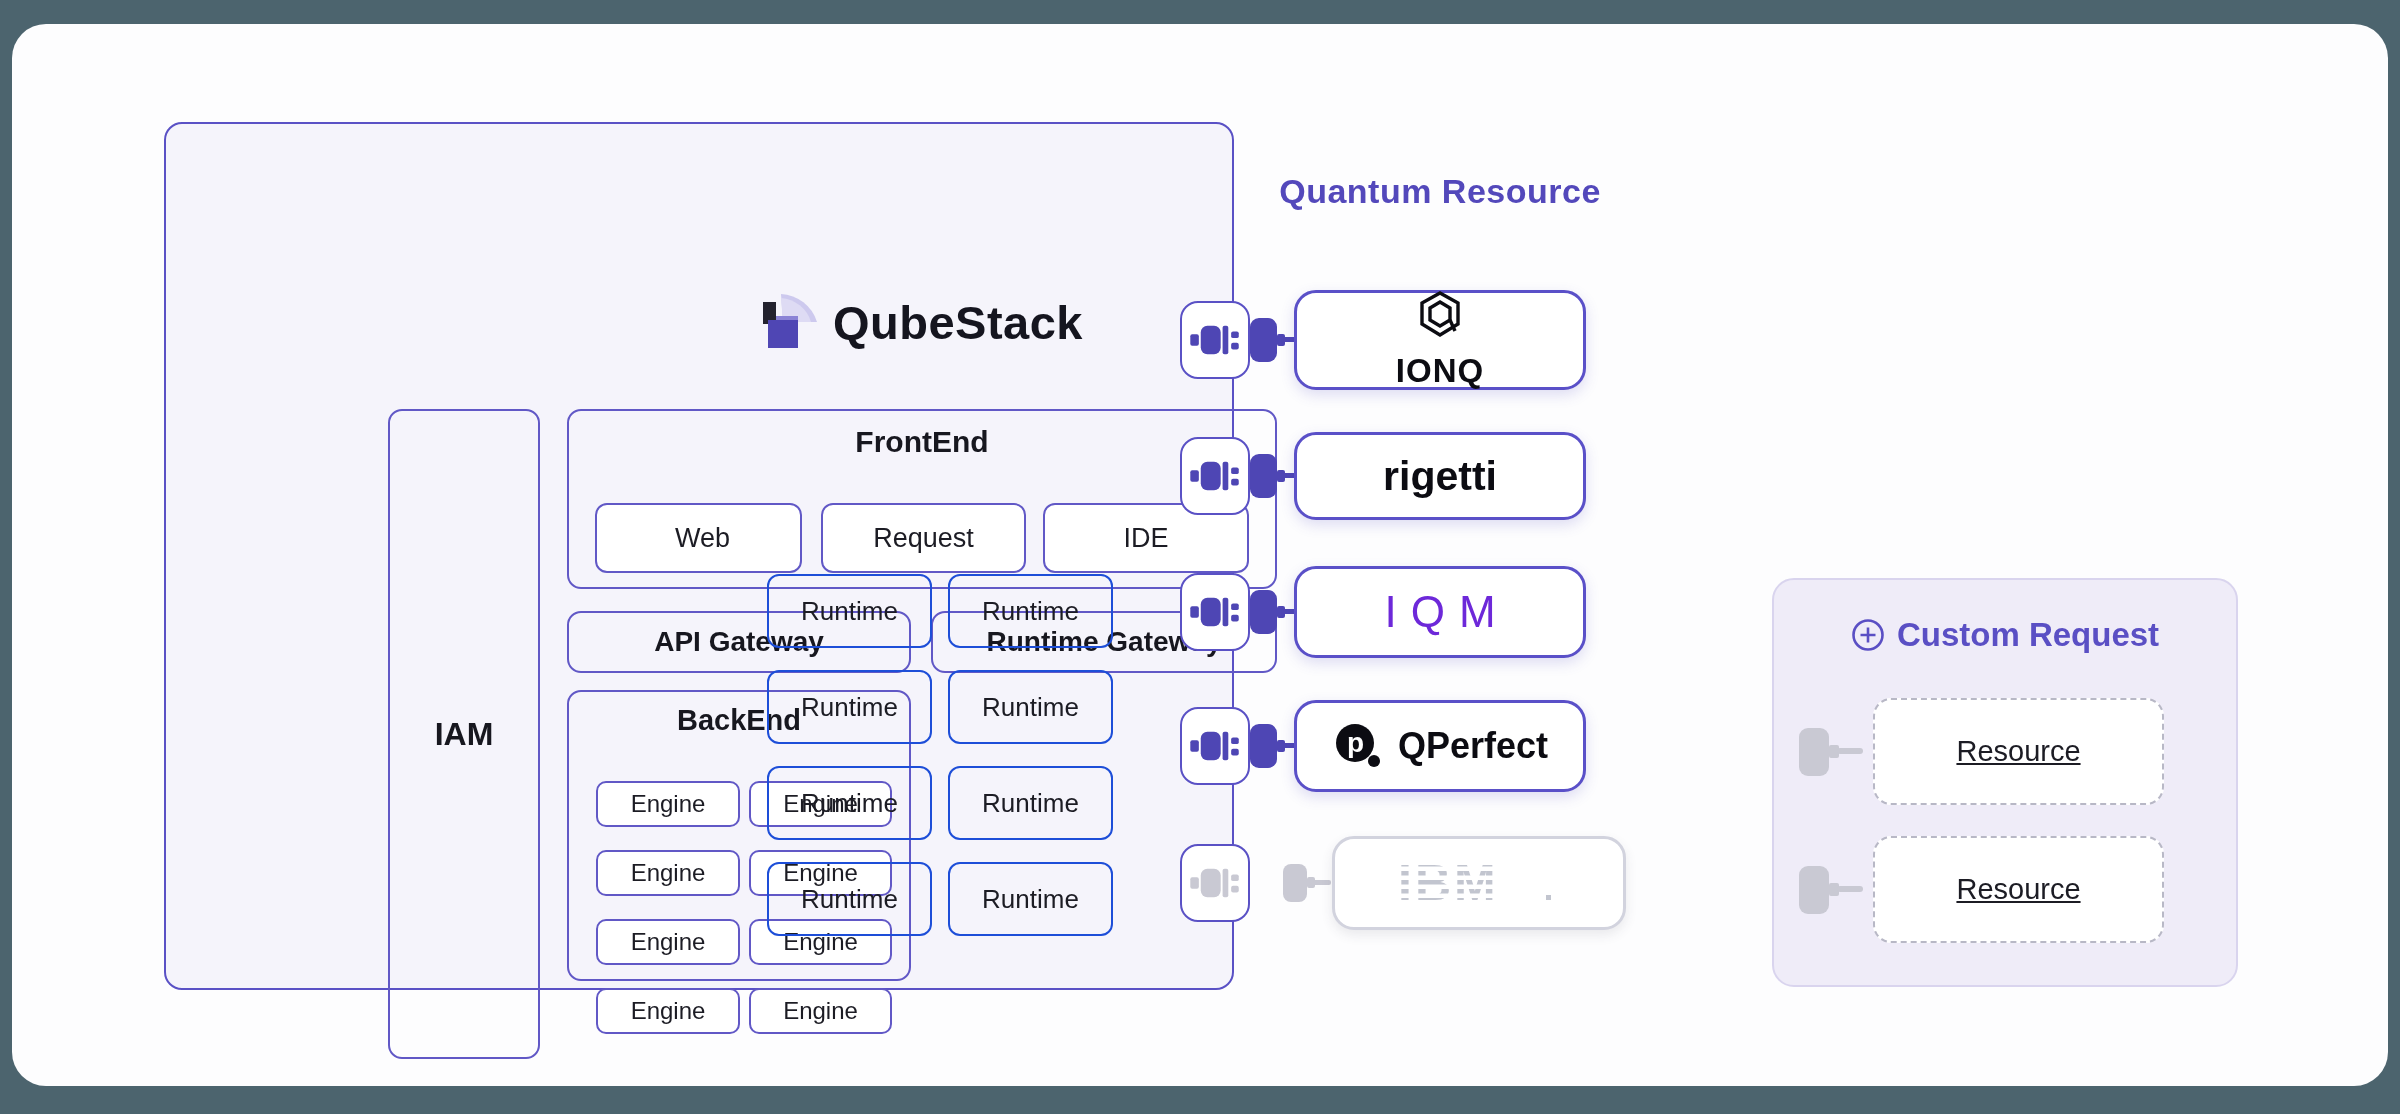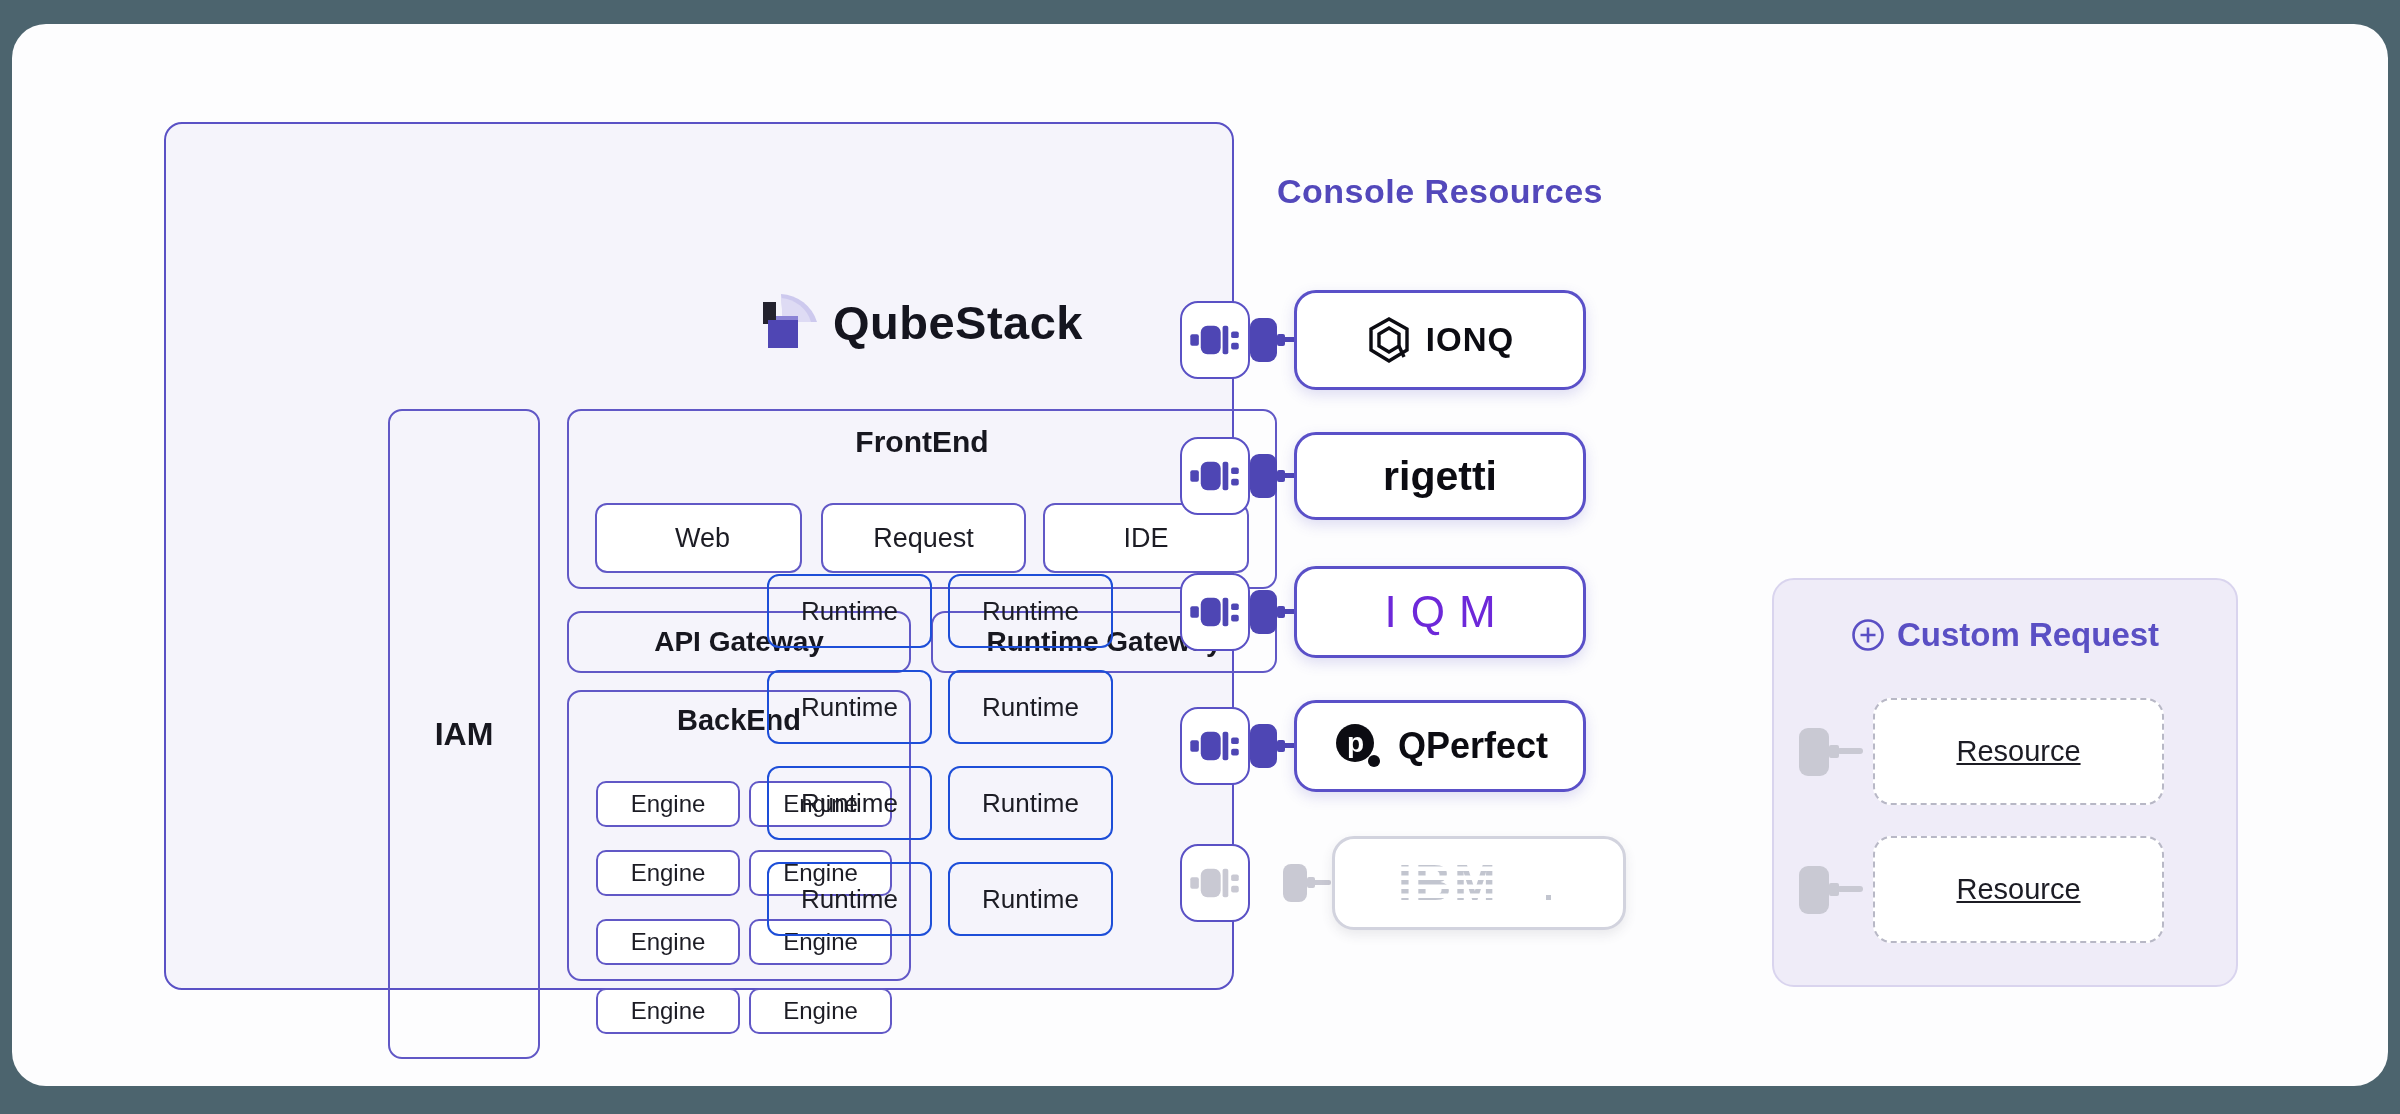--- a/index.html
+++ b/index.html
@@ -112,21 +112,21 @@
     <div class="runtime ctr plain-label" style="left:601px;top:450px;width:165px;">Runtime</div>
     <div class="runtime ctr plain-label" style="left:782px;top:450px;width:165px;">Runtime</div>
     <div class="runtime ctr plain-label" style="left:601px;top:546px;width:165px;">Runtime</div>
     <div class="runtime ctr plain-label" style="left:782px;top:546px;width:165px;">Runtime</div>
     <div class="runtime ctr plain-label" style="left:601px;top:642px;width:165px;">Runtime</div>
     <div class="runtime ctr plain-label" style="left:782px;top:642px;width:165px;">Runtime</div>
     <div class="runtime ctr plain-label" style="left:601px;top:738px;width:165px;">Runtime</div>
     <div class="runtime ctr plain-label" style="left:782px;top:738px;width:165px;">Runtime</div>
   </div>
 
-  <div class="qr-title">Console Resources</div>
+  <div class="qr-title">Quantum Resource</div>
 
   <div class="tab" style="top:301px;height:78px;">
     <svg width="50" height="38" viewBox="0 0 52 40">
         <g fill="#4e46b4">
           <rect x="0" y="14" width="9" height="12" rx="2"></rect>
           <rect x="11" y="5" width="21" height="30" rx="7"></rect>
           <rect x="34" y="5" width="6" height="30" rx="2"></rect>
           <rect x="43" y="11" width="8" height="7" rx="2"></rect>
           <rect x="43" y="23" width="8" height="7" rx="2"></rect>
         </g>
@@ -217,21 +217,21 @@
   <div class="plug-assembly" style="left:1283px;top:864px;">
     <svg width="50" height="38" viewBox="0 0 50 38">
         <g fill="#c9c9d3">
           <rect x="0" y="0" width="24" height="38" rx="8"></rect>
           <rect x="24" y="13" width="8" height="11" rx="2"></rect>
           <rect x="30" y="16" width="18" height="5" rx="2"></rect>
         </g>
       </svg>
   </div>
 
-  <div class="provider" style="left:1294px;top:290px;width:292px;height:100px;">
+  <div class="provider" style="left:1294px;top:290px;width:292px;height:100px;flex-direction:column;">
     <span>
       <svg width="46" height="48" viewBox="0 0 46 48">
           <g fill="none" stroke="#0c0c12" stroke-width="3.4">
             <path d="M23 3 L41 13 L41 34 L23 45 L5 34 L5 13 Z"></path>
             <path d="M23 12 L33 18 L33 30 L23 36 L13 30 L13 18 Z"></path>
             <path d="M33 30 L38 41"></path>
           </g>
         </svg>
     </span>
     <span class="ionq-text">IONQ</span>

